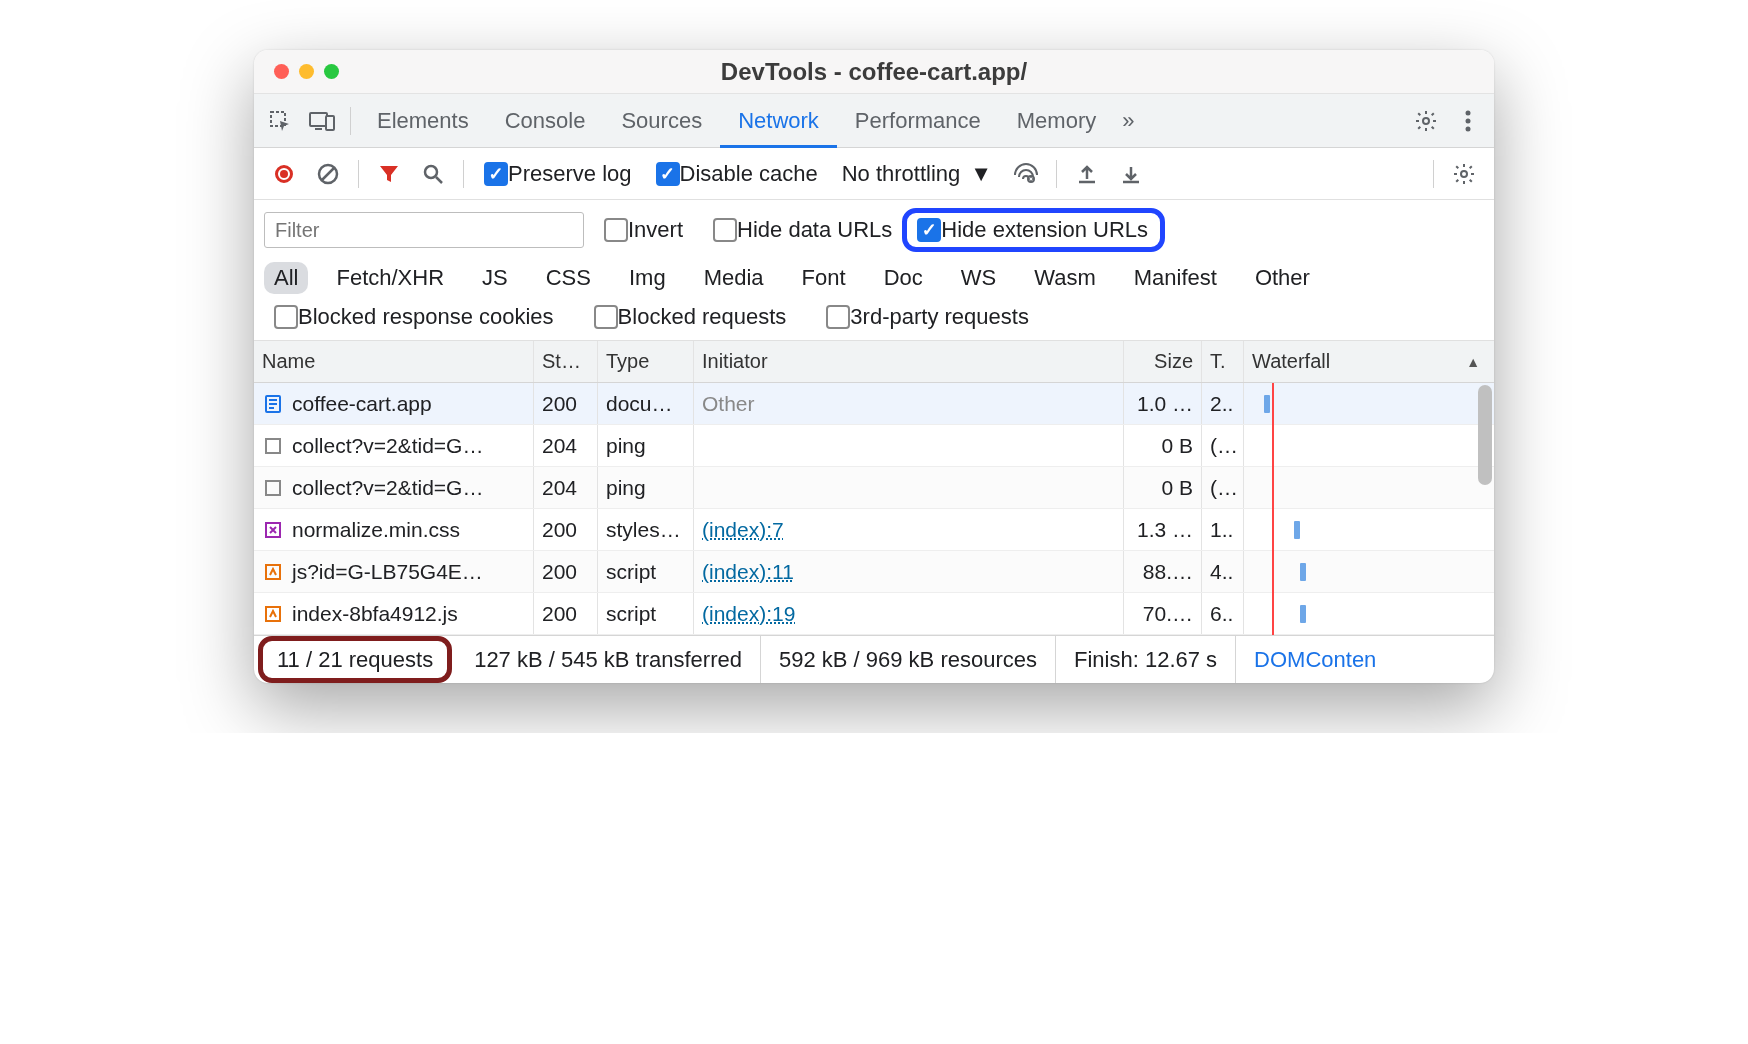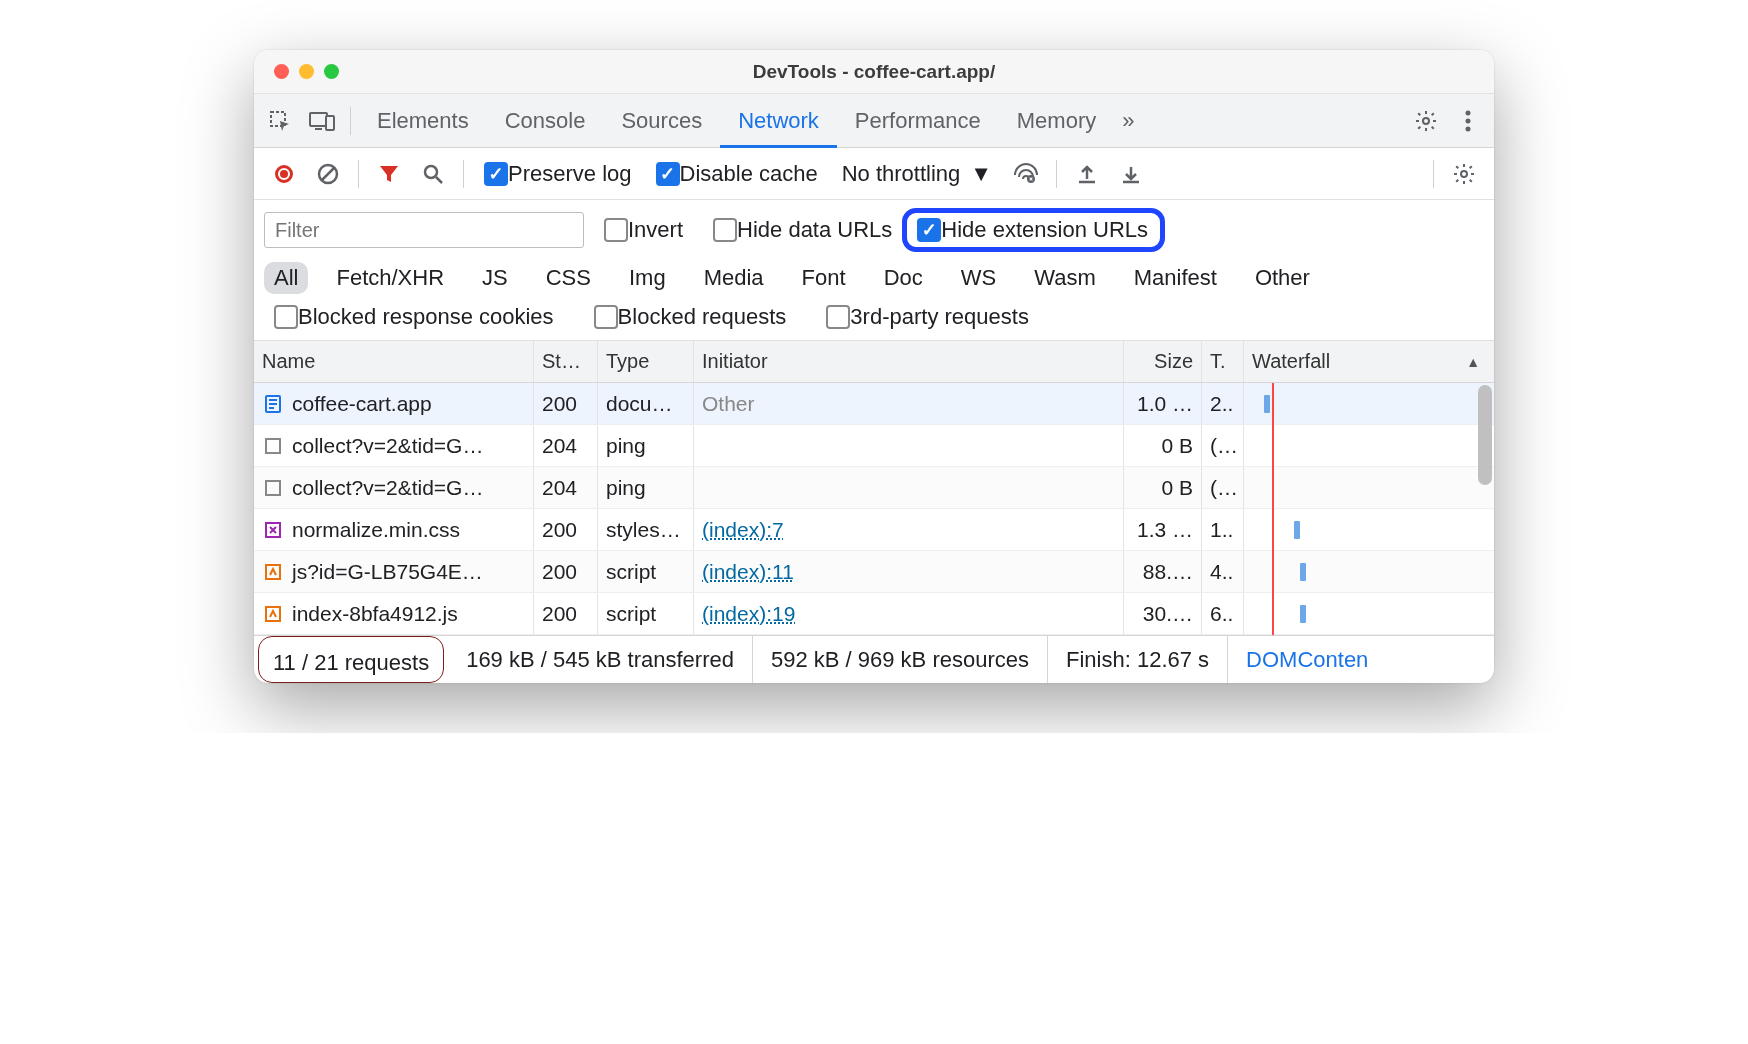--- a/index.html
+++ b/index.html
@@ -29,21 +29,21 @@
     position: relative;
     border-bottom: 1px solid #e3e3e3;
   }
   .traffic { display: flex; gap: 10px; padding-left: 20px; }
   .traffic .dot { width: 15px; height: 15px; border-radius: 50%; }
   .dot.red { background: #ff5f57; }
   .dot.yellow { background: #febc2e; }
   .dot.green { background: #28c840; }
   .title {
     position: absolute; left: 0; right: 0; text-align: center;
-    font-weight: 600; font-size: 19px; color: #3c3c3c;
+    font-weight: 600; font-size: 24px; color: #3c3c3c;
     pointer-events: none;
   }
 
   
   .tabs-row {
     height: 54px;
     background: #f1f3f4;
     border-bottom: 1px solid #d5d5d5;
     display: flex; align-items: center;
     padding: 0 6px;
@@ -149,21 +149,21 @@
   .scrollbar{position:absolute; right:2px; top:2px; width:14px; height:100px; background:#c0c0c0; border-radius:7px;}
 
   
   .status {
     height: 48px; border-top: 1px solid #d5d5d5;
     display: flex; align-items: center; font-size: 22px;
     overflow:hidden;
   }
   .status .seg { padding: 0 18px; border-right: 1px solid #d5d5d5; height:100%; display:flex; align-items:center; white-space:nowrap;}
   .status .seg:last-child{border-right:none;}
-  .status .seg.hl { border: 1px solid #7f1d1d; border-radius: 14px; margin: -6px 4px; padding: 6px 14px; align-items: flex-end;}
+  .status .seg.hl { border: 5px solid #7f1d1d; border-radius: 14px; margin: -6px 4px; padding: 6px 14px;}
   .dom-link{color:#1a73e8;}
 
   svg { display:block; }
 </style>
 </head>
 <body>
 
 <div class="window">
 
   <div class="titlebar">
@@ -451,34 +451,34 @@
                   <path d="M7 13l3-6 3 6"></path>
                 </svg>
               </span>
               <span>index-8bfa4912.js</span>
             </div>
             <div class="td c-st">200</div>
             <div class="td c-type">script</div>
             <div class="td c-init">
               <span class="link">(index):19</span>
             </div>
-            <div class="td c-size">30.…</div>
+            <div class="td c-size">70.…</div>
             <div class="td c-t">6..</div>
             <div class="td c-wf">
               <span class="wf-bar" style="margin-left:48px"></span>
             </div>
           </div>
         </div>
       <div class="scrollbar"></div>
     </div>
   </div>
 
   <div class="status">
     <span class="seg hl">
       <span>11 / 21 requests</span>
     </span>
-    <span class="seg">169 kB / 545 kB transferred</span>
+    <span class="seg">127 kB / 545 kB transferred</span>
     <span class="seg">592 kB / 969 kB resources</span>
     <span class="seg">Finish: 12.67 s</span>
     <span class="seg dom-link">DOMConten</span>
   </div>
 
 </div>
 
 </body></html>

